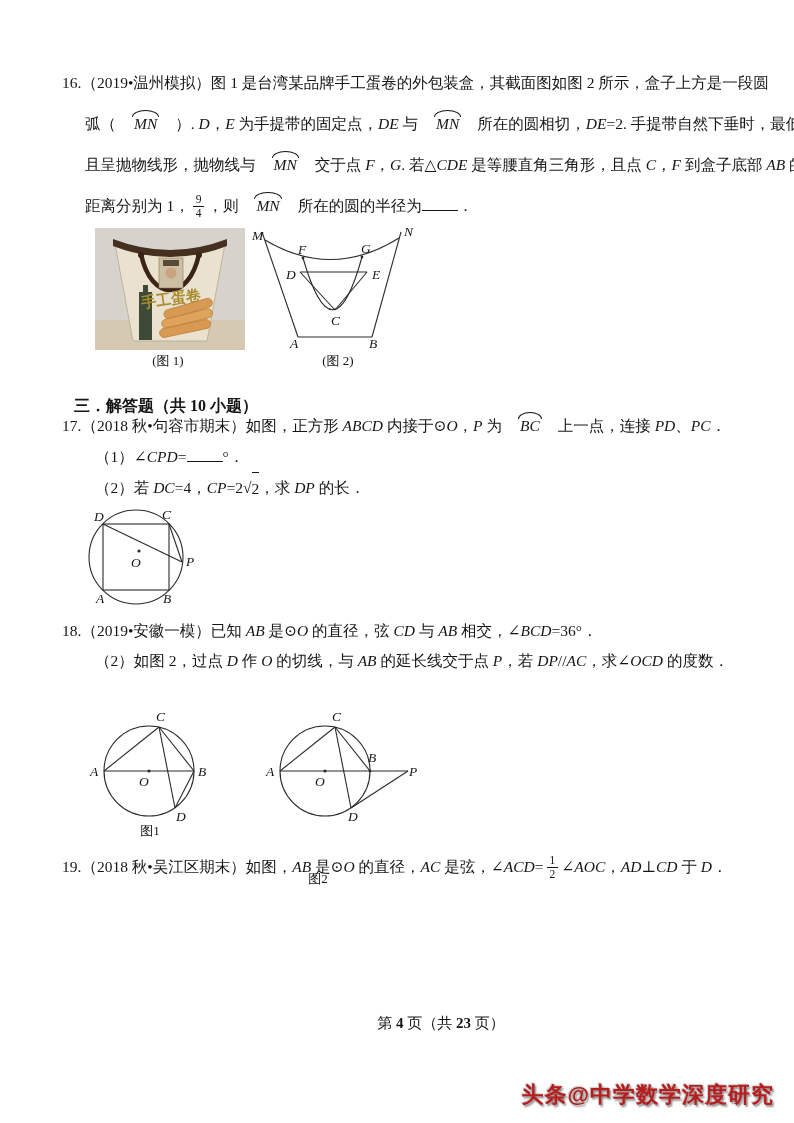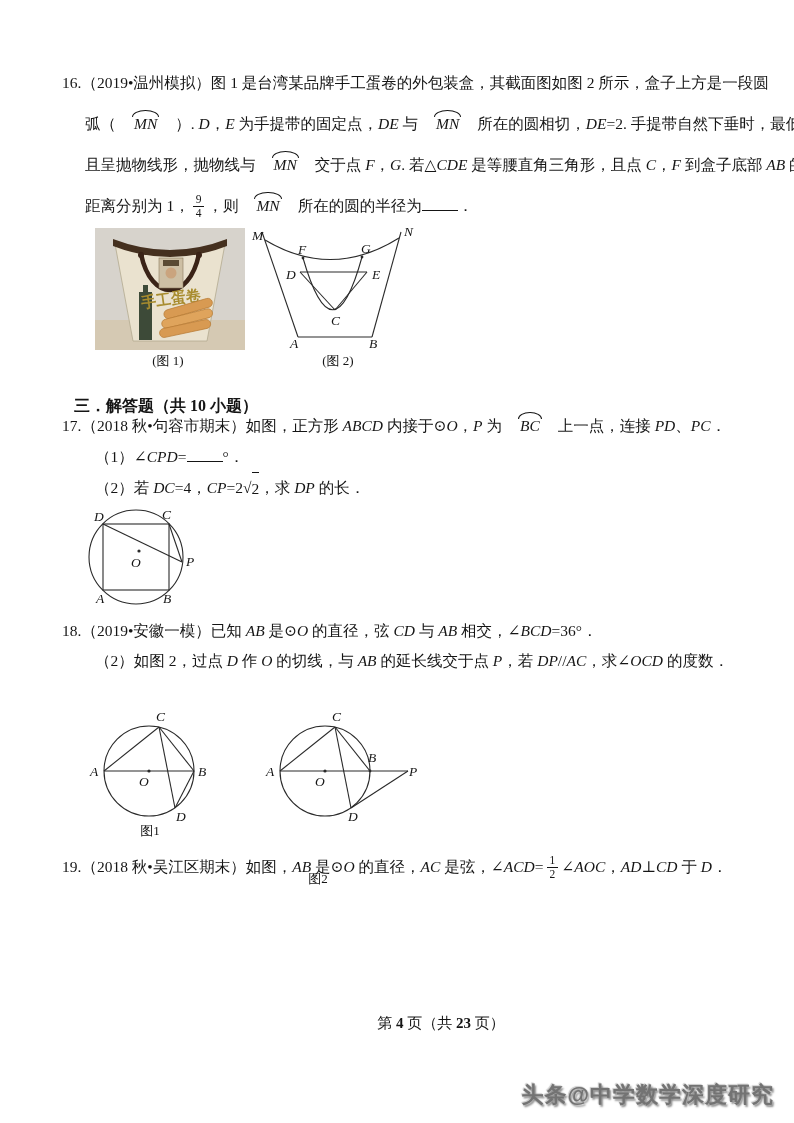--- a/index.html
+++ b/index.html
@@ -30,21 +30,21 @@
   .sqrt{display:inline-flex;align-items:flex-start;}
   .rad{font-style:normal;}
   .sqb{border-top:1.2px solid #151515;}
   .heading{font-size:16px;font-weight:bold;white-space:nowrap;}
   .caption{font-size:13px;text-align:center;white-space:nowrap;}
   .figsvg text{font-family:"Liberation Serif","DejaVu Serif",serif;}
   .slbl{font-style:italic;font-size:13.5px;fill:#151515;}
   .footer{width:794px;text-align:center;font-size:15px;padding-left:44px;}
   .watermark{
     font-family:"Liberation Sans","DejaVu Sans",sans-serif;
-    font-size:22px;font-weight:bold;color:#737373;letter-spacing:1px;
+    font-size:22px;font-weight:bold;color:#b91c1c;letter-spacing:1px;
     text-shadow:1.5px 1.5px 2px #8a8a8a,-1px -1px 1px #c9c9c9,0 0 1px #b5b5b5;
     white-space:nowrap;
   }
 </style>
 </head>
 <body>
 
 <div class="abs" style="left:62px;top:62px;">
   <div class="line"><span>16.（2019•温州模拟）图 1 是台湾某品牌手工蛋卷的外包装盒，其截面图如图 2 所示，盒子上方是一段圆</span></div>
   <div class="line indent1"><span>弧（</span><span class="arc">MN</span><span>）. </span><span class="it">D</span><span>，</span><span class="it">E</span><span> 为手提带的固定点，</span><span class="it">DE</span><span> 与</span><span class="arc">MN</span><span>所在的圆相切，</span><span class="it">DE</span><span>=2. 手提带自然下垂时，最低点为 </span><span class="it">C</span><span>，</span></div>

